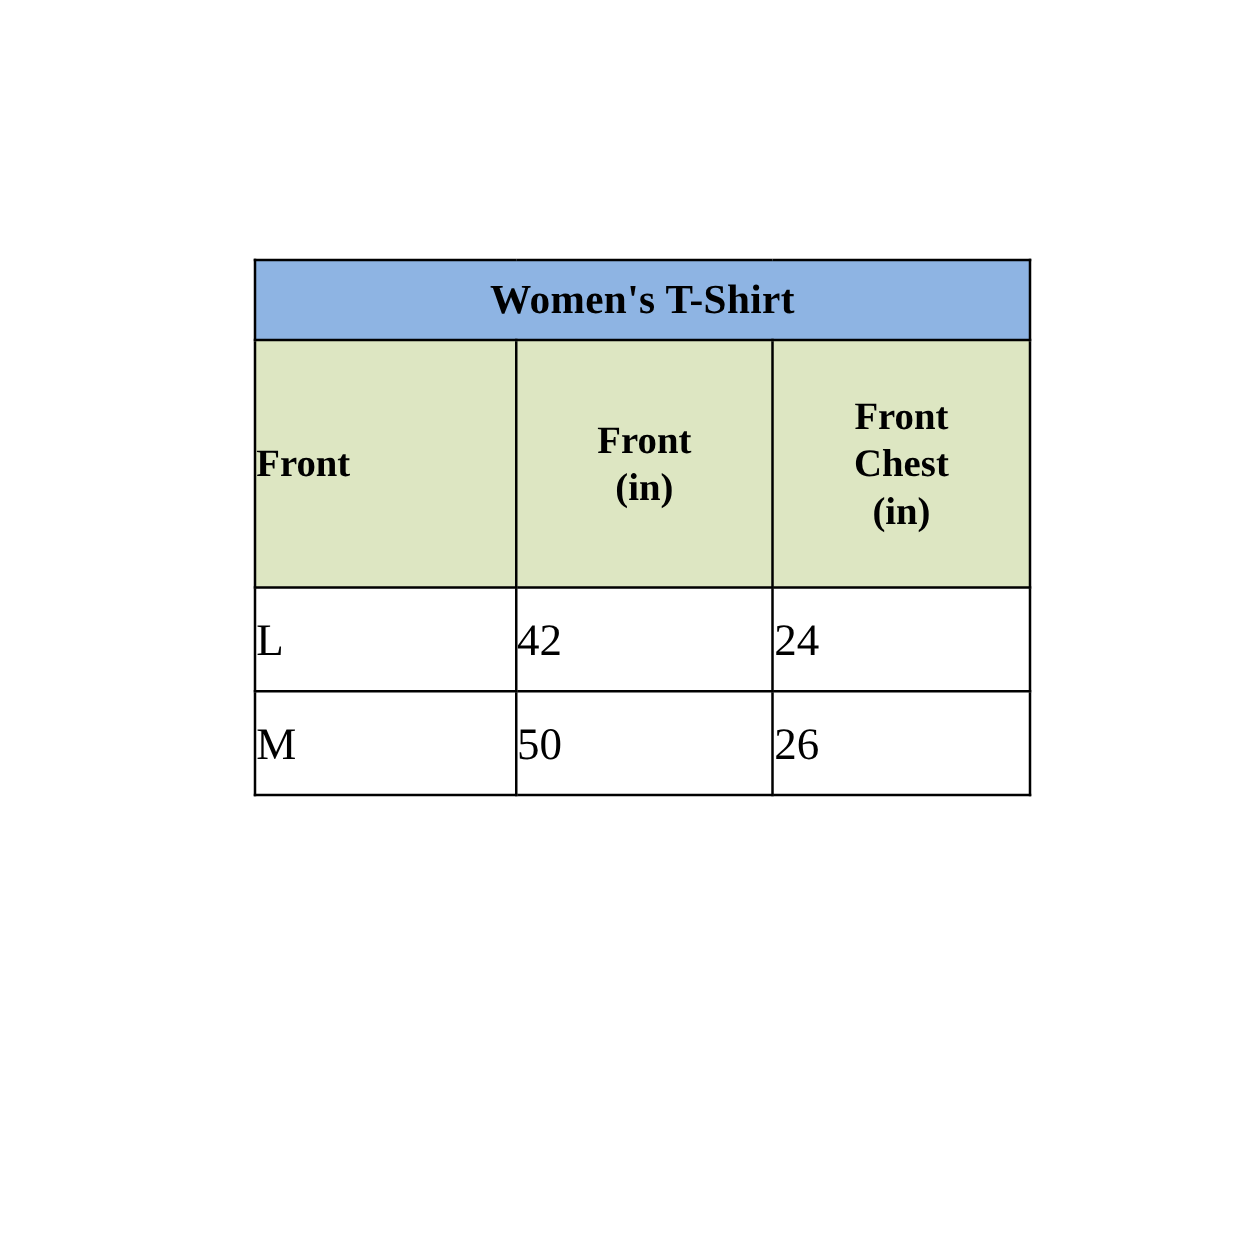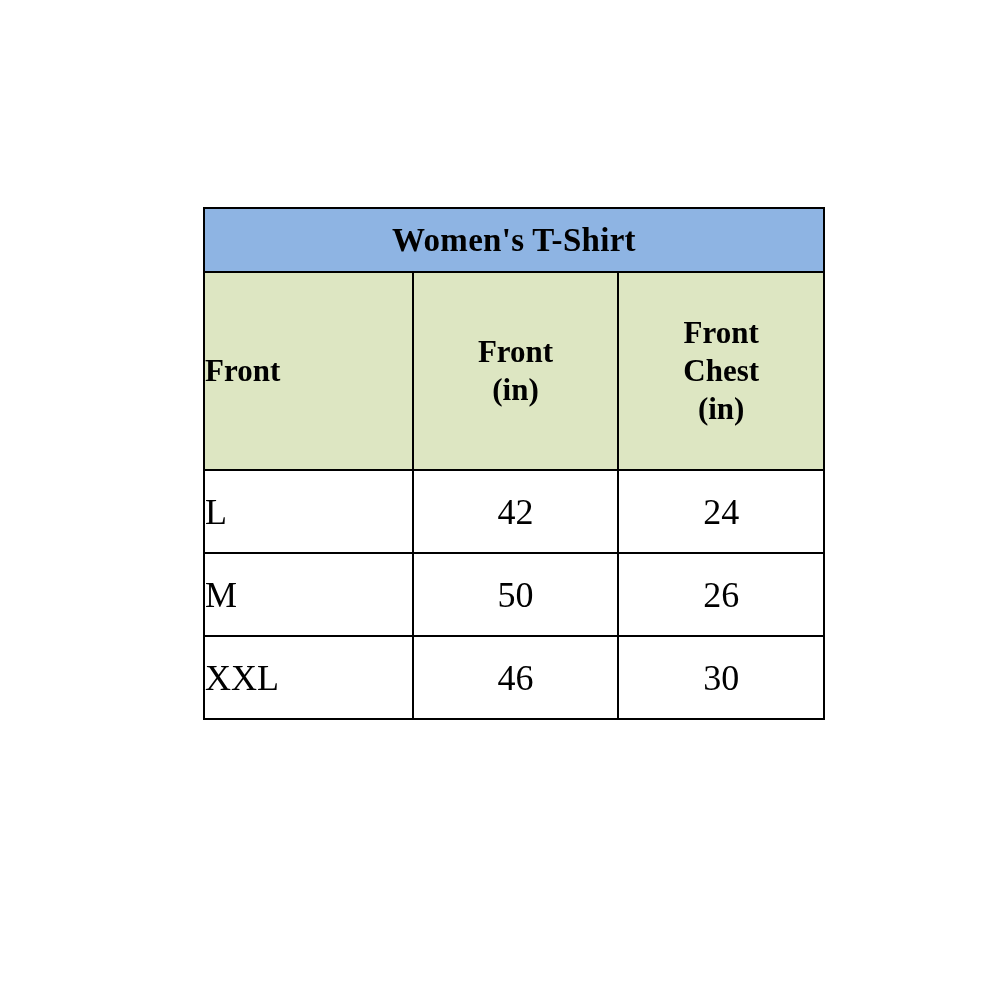--- a/index.html
+++ b/index.html
@@ -60,21 +60,21 @@
     height: 81px;
     font-size: 36px;
     background: #ffffff;
   }
   .cell-size {
     text-align: left;
     padding-left: 8px;
     vertical-align: middle;
   }
   .cell-num {
-    text-align: center;
+    text-align: left;
     vertical-align: middle;
   }
 </style>
 </head>
 <body>
 
 <div id="page">
 
   <table id="size-chart">
     <colgroup>
@@ -102,21 +102,16 @@
       <tr class="body-row">
         <td class="cell-size">L</td>
         <td class="cell-num">42</td>
         <td class="cell-num">24</td>
       </tr>
       <tr class="body-row">
         <td class="cell-size">M</td>
         <td class="cell-num">50</td>
         <td class="cell-num">26</td>
       </tr>
-      <tr class="body-row">
-        <td class="cell-size">XXL</td>
-        <td class="cell-num">46</td>
-        <td class="cell-num">30</td>
-      </tr>
     </tbody>
   </table>
 
 </div>
 
 </body></html>

